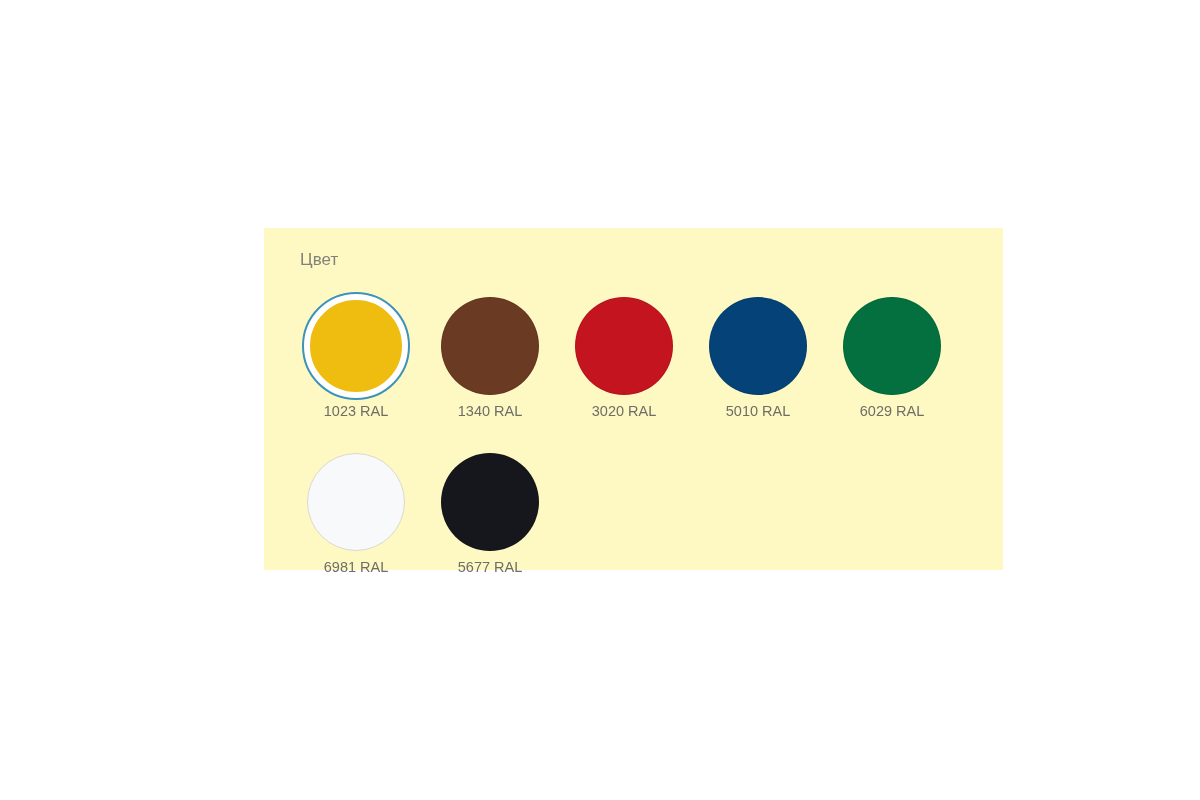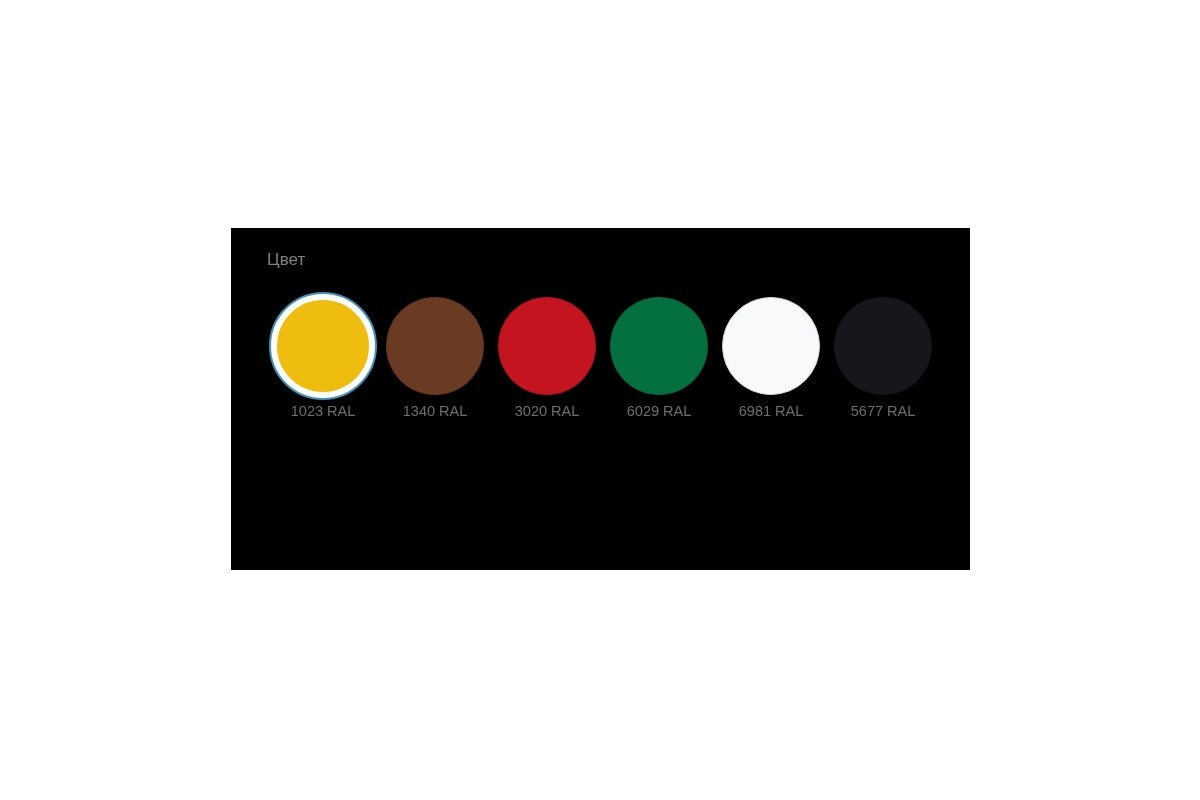--- a/index.html
+++ b/index.html
@@ -42,20 +42,21 @@
     padding: 0;
     font-weight: 400;
   }
 
   
   .swatch-grid {
     margin-top: 22px;
     width: 690px;
     display: flex;
     flex-wrap: wrap;
+    gap: 22px;
   }
 
   .swatch-item {
     width: 112px;
     margin-bottom: 6px;
     display: flex;
     flex-direction: column;
     align-items: center;
     cursor: pointer;
     user-select: none;
@@ -99,21 +100,21 @@
     color: #6E6E66;
     text-align: center;
     white-space: nowrap;
   }
 </style>
 </head>
 <body>
 
 <div class="page">
 
-  <section class="color-panel" style="background: #000000;">
+  <section class="color-panel" style="background: #fef9c3; margin-left: 33px;">
 
     <h2 class="panel-title" style="color: rgb(131, 130, 122);">Цвет</h2>
 
     <div class="swatch-grid">
 
     <div class="swatch-item">
           <div class="swatch-ring is-selected" style="border-color: rgb(61, 147, 184);">
             <div class="swatch-disc" style="background: rgb(239, 188, 16);"></div>
           </div>
           <div class="swatch-label" style="color: rgb(110, 110, 102);">1023 RAL</div>
@@ -122,20 +123,26 @@
           <div class="swatch-ring">
             <div class="swatch-disc" style="background: rgb(107, 58, 35); border-color: rgba(0, 0, 0, 0.07);"></div>
           </div>
           <div class="swatch-label" style="color: rgb(110, 110, 102);">1340 RAL</div>
         </div>
         <div class="swatch-item">
           <div class="swatch-ring">
             <div class="swatch-disc" style="background: rgb(195, 20, 31); border-color: rgba(0, 0, 0, 0.07);"></div>
           </div>
           <div class="swatch-label" style="color: rgb(110, 110, 102);">3020 RAL</div>
+        </div>
+        <div class="swatch-item">
+          <div class="swatch-ring">
+            <div class="swatch-disc" style="background: rgb(4, 66, 120); border-color: rgba(0, 0, 0, 0.07);"></div>
+          </div>
+          <div class="swatch-label" style="color: rgb(110, 110, 102);">5010 RAL</div>
         </div>
         <div class="swatch-item">
           <div class="swatch-ring">
             <div class="swatch-disc" style="background: rgb(4, 112, 63); border-color: rgba(0, 0, 0, 0.07);"></div>
           </div>
           <div class="swatch-label" style="color: rgb(110, 110, 102);">6029 RAL</div>
         </div>
         <div class="swatch-item">
           <div class="swatch-ring">
             <div class="swatch-disc" style="background: rgb(248, 249, 251); border-color: rgb(220, 216, 204);"></div>

